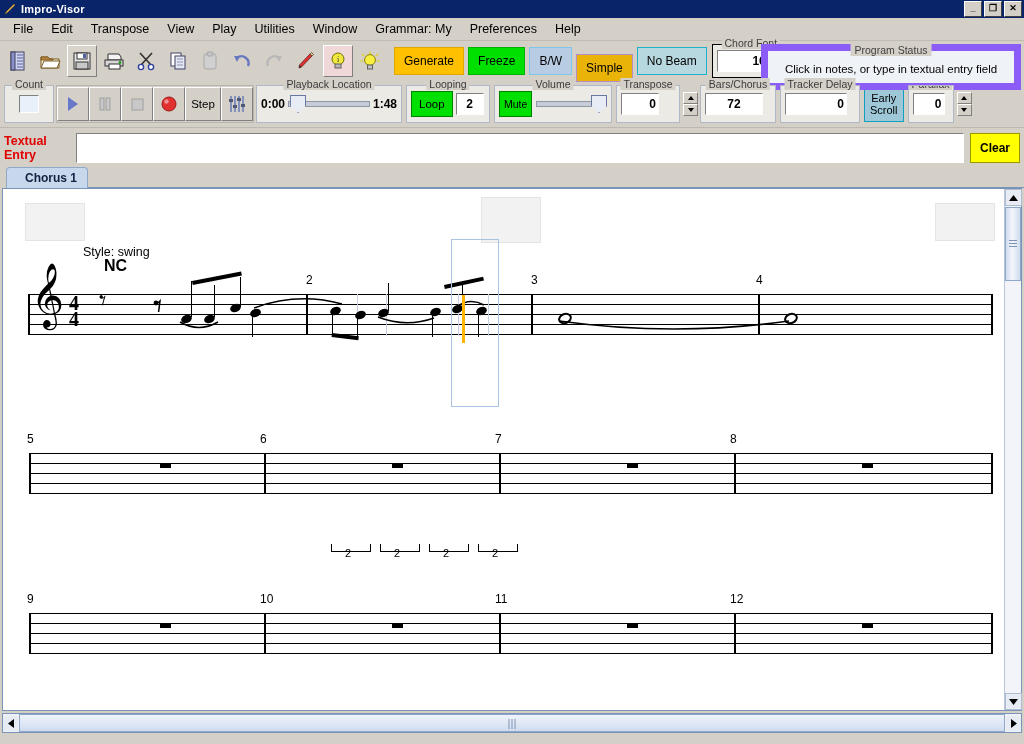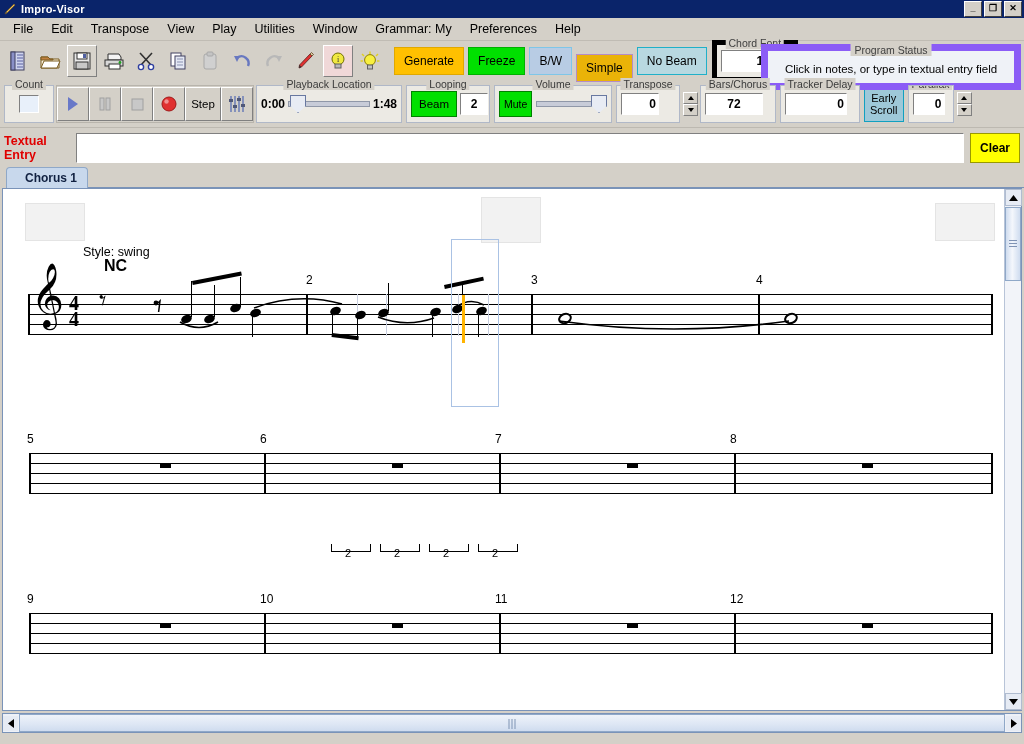--- a/index.html
+++ b/index.html
@@ -50,21 +50,21 @@
     justify-content:center;font-size:12px;color:#000;
     border:1px solid;white-space:nowrap;
   }
   .b-generate{background:#ffc000;border-color:#e0a800;}
   .b-freeze{background:#00e000;border-color:#00b000;}
   .b-bw{background:#b8cce4;border-color:#7fc6e8;}
   .b-simple{background:#eab308;border-color:#b48cc8;margin-top:13px;}
   .b-nobeam{background:#b8d8e0;border-color:#20b0c8;}
   
   .grp{
-    position:relative;border:5px solid #000000;margin:0 3px;
+    position:relative;border:1px solid #000000;margin:0 3px;
     height:34px;display:flex;align-items:center;padding:0 4px;
     background:#eceae4;
   }
   .grp > .lbl{
     position:absolute;top:-8px;left:50%;transform:translateX(-50%);
     background:#d4d0c8;padding:0 3px;font-size:10.5px;color:#404040;
     white-space:nowrap;
   }
   .spinfield{
     background:#fff;border:1px solid;border-color:#808080 #fff #fff #808080;
@@ -461,21 +461,21 @@
     <span style="font-weight:bold;font-size:12px;">0:00</span>
     <div class="slider" style="flex:1;margin:0 3px;">
       <div class="track"></div>
       <div class="thumb" style="left:2px;"></div>
     </div>
     <span style="font-weight:bold;font-size:12px;">1:48</span>
   </div>
 
   <div class="cgroup" style="width:74px;">
     <span class="lbl">Looping</span>
-    <div class="greenbtn">Beam</div>
+    <div class="greenbtn">Loop</div>
     <div class="spinfield" style="min-width:22px;justify-content:center;margin-left:3px;background:#fff;">2</div>
   </div>
 
   <div class="cgroup" style="width:108px;">
     <span class="lbl">Volume</span>
     <div class="greenbtn" style="font-size:10.5px;padding:2px 4px;">Mute</div>
     <div class="slider" style="flex:1;margin-left:4px;">
       <div class="track"></div>
       <div class="thumb" style="right:0;"></div>
     </div>

